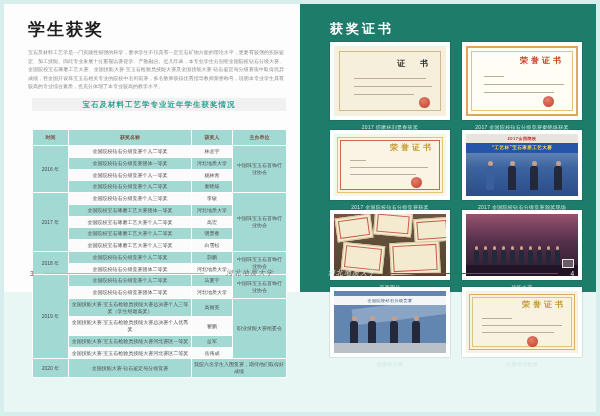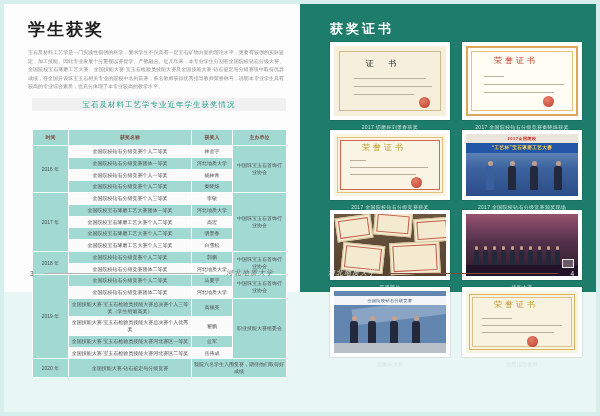--- a/index.html
+++ b/index.html
@@ -6,21 +6,21 @@
   body{width:600px;height:416px;font-family:"Liberation Sans","DejaVu Sans",sans-serif;background:#e8f6f4;}
   .spread{width:600px;height:416px;box-sizing:border-box;border:4px solid #d7efec;display:flex;overflow:hidden;}
   .page{position:relative;width:296px;height:288px;box-sizing:border-box;}
   .page-left{background:#fdfdfd;}
   .page-right{background:#1e7c6b;}
 
   
   .lp-title{position:absolute;left:24px;top:14px;font-size:17px;font-weight:bold;color:#1f1f1f;letter-spacing:2px;}
   .lp-intro{position:absolute;left:24px;top:44px;width:256px;font-size:5px;line-height:1.7;color:#8a8a8a;text-align:justify;}
   .tbl-wrap{position:absolute;left:28px;top:94px;width:254px;}
-  .tbl-title{height:13px;line-height:13px;background:#f1f1f1;color:#2ba390;font-size:7.5px;font-weight:normal;text-align:center;letter-spacing:1px;margin-bottom:18px;}
+  .tbl-title{height:13px;line-height:13px;background:#f1f1f1;color:#2ba390;font-size:7.5px;font-weight:bold;text-align:center;letter-spacing:1px;margin-bottom:18px;}
   table.awards{border-collapse:collapse;width:254px;table-layout:fixed;}
   table.awards td,table.awards th{border:1px solid #ffffff;font-weight:normal;vertical-align:middle;text-align:center;padding:2px 2px;font-size:5px;line-height:1.35;color:#4d4d4d;}
   table.awards th{background:#a3d9d3;color:#7d4e42;font-weight:bold;height:11px;}
   td.yc,td.oc{background:#a3d9d3;color:#7d4e42;}
   td.rt{background:#a3d9d3;}
   td.rw{background:#fbfbfb;}
 
   
   .footer{position:absolute;bottom:14px;display:flex;align-items:center;}
   .footer-left{left:26px;right:26px;}
@@ -40,21 +40,21 @@
   .g-row{position:absolute;left:0;top:0;width:296px;}
   .g1{top:38px;}.g2{top:126px;}.g3{top:206px;}.g4{top:283px;}
   .gallery-item{position:absolute;width:120px;}
   .col-a{left:30px;}.col-b{left:162px;}
   .card{background:#ffffff;padding:4px;box-sizing:border-box;box-shadow:0 0 0 0.5px rgba(0,0,0,.15);}
   .thumb{position:relative;height:62px;overflow:hidden;}
   .g1 .thumb{height:70px;}
   .caption{margin-top:4px;font-size:5px;color:#d2e7e0;text-align:center;letter-spacing:.3px;line-height:1.3;}
 
   
-  .cert-title{position:absolute;left:0;right:12px;text-align:center;font-weight:normal;font-family:"DejaVu Serif","Liberation Serif",serif;}
+  .cert-title{position:absolute;left:0;right:12px;text-align:right;font-weight:bold;font-family:"DejaVu Serif","Liberation Serif",serif;}
   .ln{position:absolute;height:1px;background:#b9b09c;}
   .seal-icon{position:absolute;width:11px;height:11px;border-radius:50%;background:radial-gradient(circle at 40% 35%,#e06a55,#c23422 70%);opacity:.85;}
   .cert-a{background:#f5efdc;}
   .cert-a .inner{position:absolute;inset:5px;border:1px solid #cdbb90;}
   .cert-a .cert-title{top:12px;font-size:8px;letter-spacing:6px;color:#2c2c2c;}
   .cert-b{background:#fffdf4;border:2px solid #dca65c;box-sizing:border-box;}
   .cert-b .inner{position:absolute;inset:3px;border:1px solid #e7c084;}
   .cert-b .cert-title{top:7px;font-size:8px;letter-spacing:3px;color:#c23c28;}
   .cert-c{background:#faf4e4;}
   .cert-c .outer{position:absolute;inset:3px;border:1px solid #e4c27a;}

